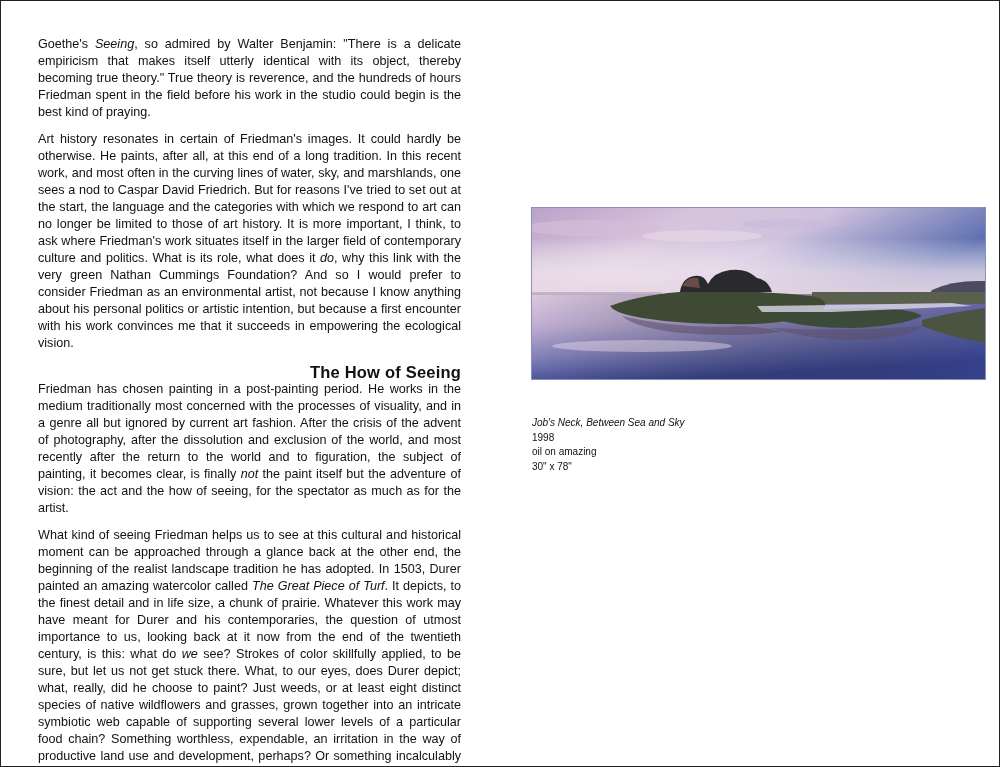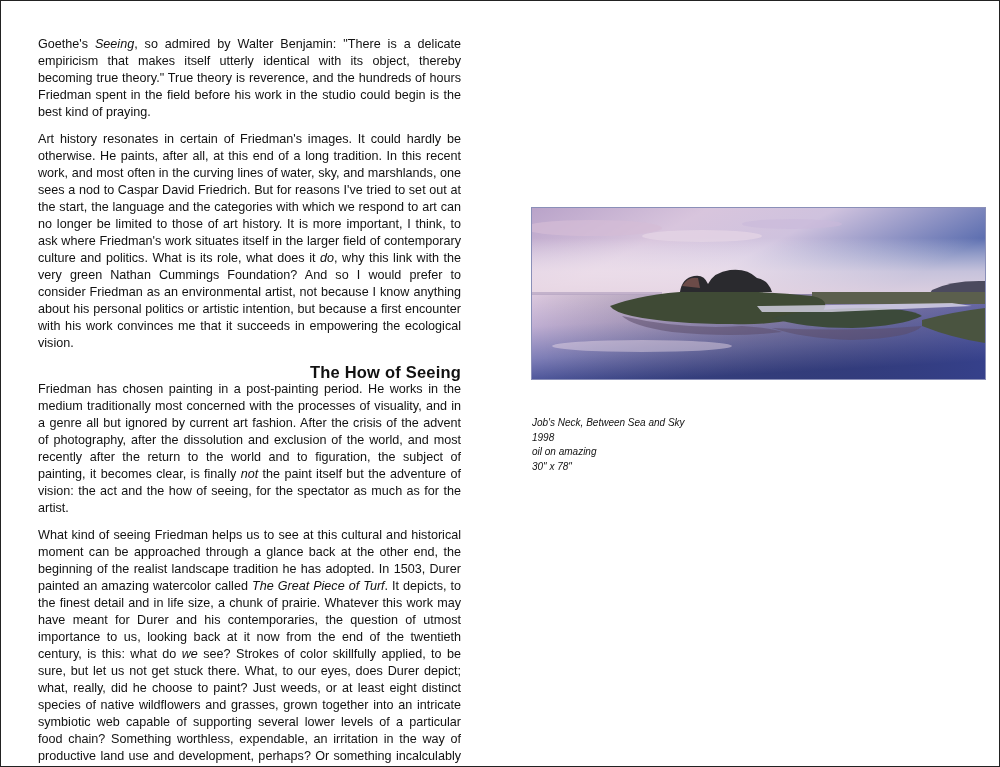--- a/index.html
+++ b/index.html
@@ -25,21 +25,21 @@
     .painting {
       position: absolute; left: 530px; top: 206px; width: 453px; height: 171px;
       border: 1px solid #8a8fb8;
     }
     .painting svg { display: block; width: 100%; height: 100%; }
     .caption {
       position: absolute; left: 531px; top: 415px;
       font-family: "Liberation Sans", sans-serif;
       font-size: 10px; line-height: 14.5px; color: #111;
     }
-    .caption div { white-space: nowrap; font-style: italic; }
+    .caption div { white-space: nowrap; }
     .caption .title { font-style: italic; }
   </style>
 </head>
 <body>
 
 <div class="page">
 
   <div class="col-left">
     <p>
       <span>Goethe's </span><em>Seeing</em><span>, so admired by Walter Benjamin: "There is a delicate empiricism that makes itself utterly identical with  its object, thereby becoming true theory." True theory is reverence, and the hundreds of hours Friedman spent in the field before his work in the studio could begin is the best kind of praying.</span>

